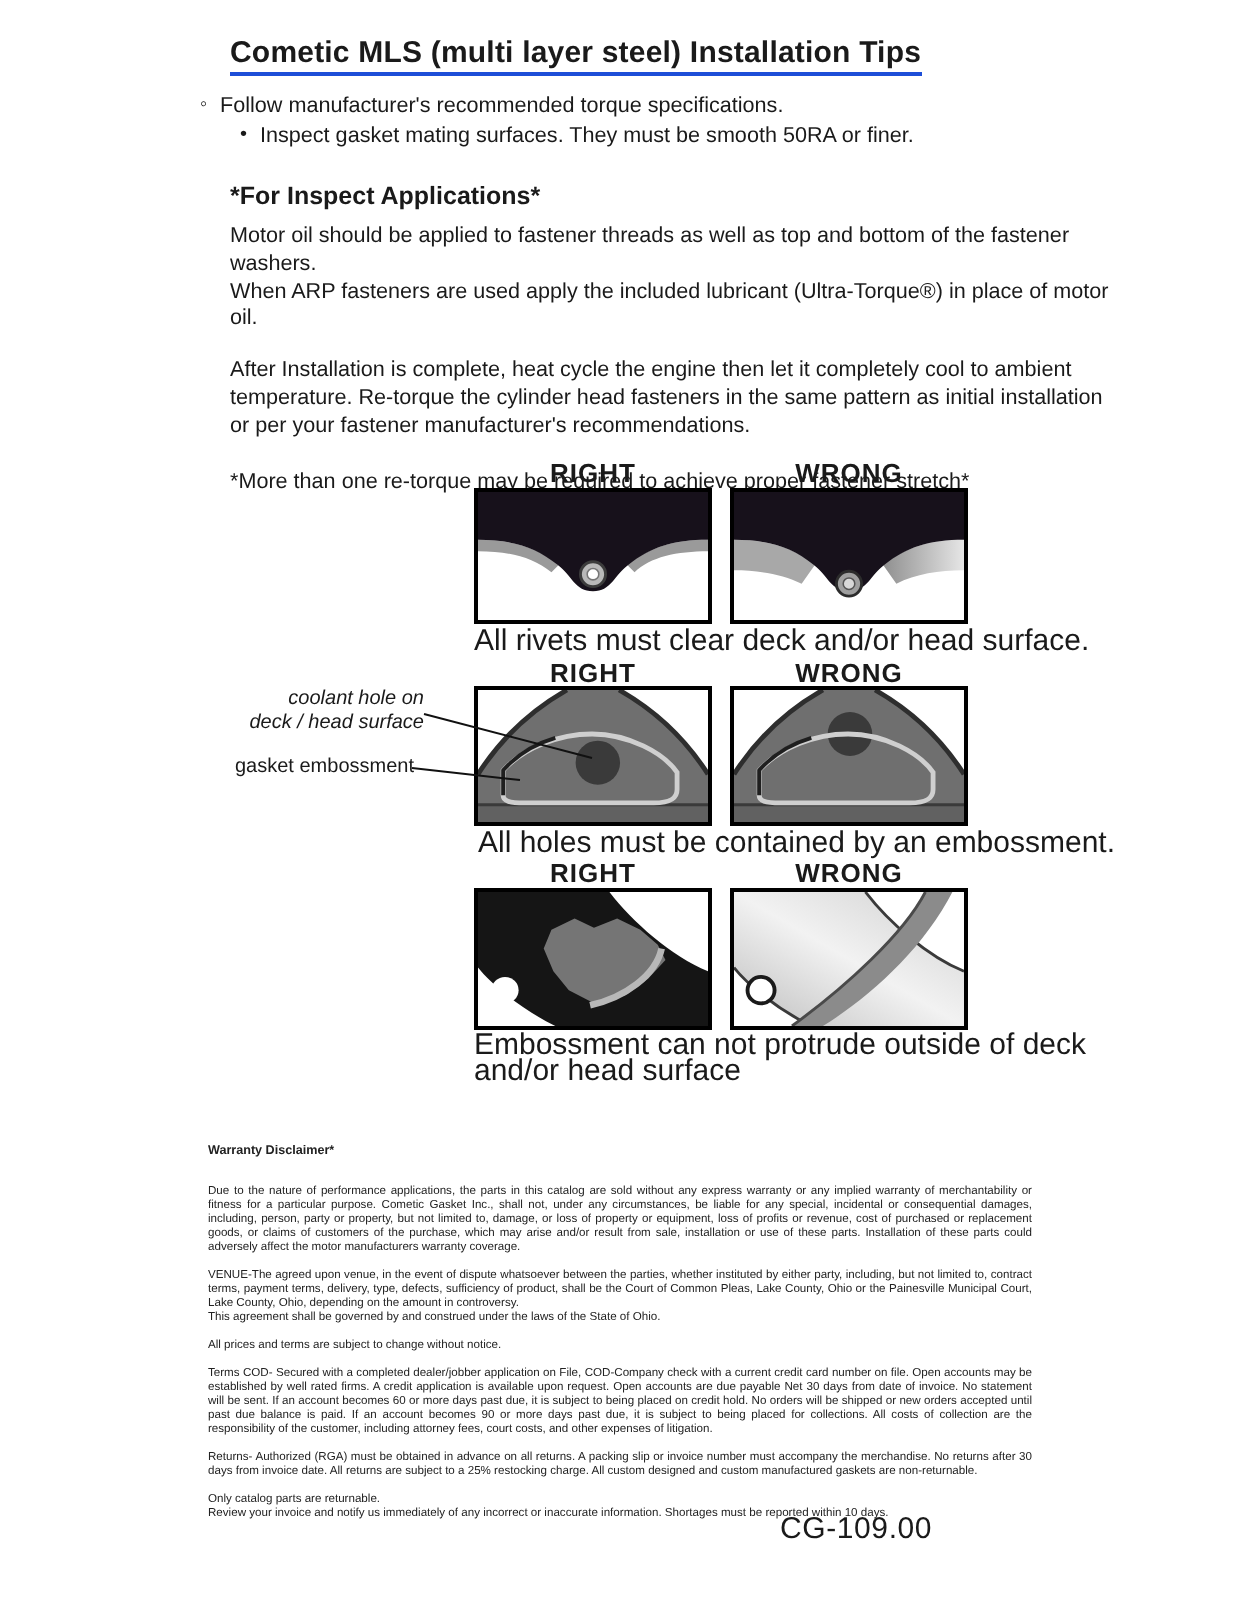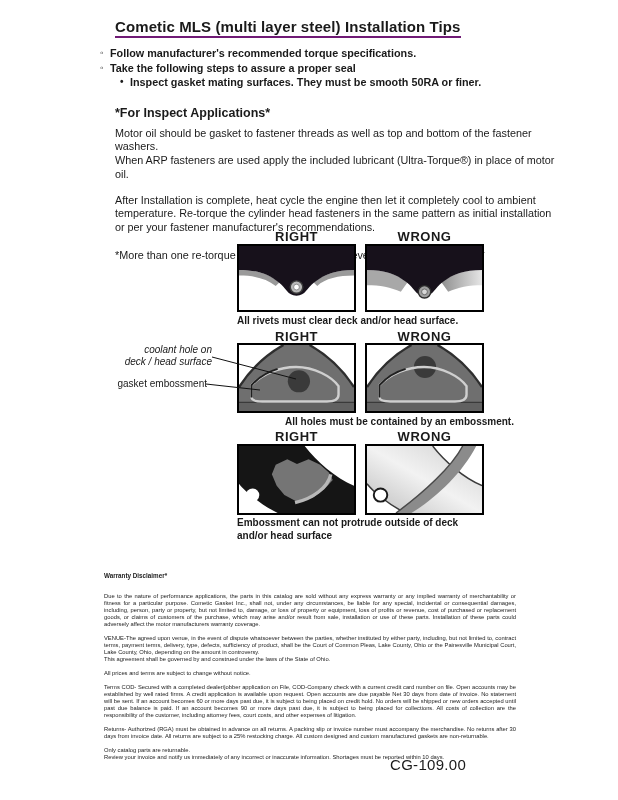--- a/index.html
+++ b/index.html
@@ -2,39 +2,39 @@
 <html><head>
 <meta charset="utf-8">
 <style>
   html,body{margin:0;padding:0;background:#fff;}
   .page{position:relative;width:618px;height:800px;background:#ffffff;
         font-family:"Liberation Sans",sans-serif;color:#1a1a1a;overflow:hidden;}
 
   
   .top{position:absolute;left:100px;top:18px;width:460px;}
   .title{display:inline-block;margin-left:15px;font-size:15px;font-weight:700;
-         border-bottom:2px solid #701a75;padding-bottom:1px;letter-spacing:.1px;}
+         border-bottom:2px solid #1d4ed8;padding-bottom:1px;letter-spacing:.1px;}
   .b-list{margin:8px 0 0 0;padding:0;list-style:none;font-size:10.8px;line-height:14.5px;}
-  .b-list li{position:relative;font-weight:bold;}
+  .b-list li{position:relative;}
   li.b1{padding-left:10px;}
   li.b1::before{content:"\25E6";position:absolute;left:0;top:0;font-size:10px;}
   li.b2{padding-left:30px;}
   li.b2::before{content:"\2022";position:absolute;left:20px;top:0;font-size:10px;}
 
   .diesel-h{font-weight:700;font-size:12.5px;margin:16px 0 7px 15px;}
   .para{font-size:10.8px;line-height:13.8px;margin:0 0 12px 15px;white-space:pre-line;}
   .note{font-size:10.8px;margin:14px 0 0 15px;}
 
   
   .dg-label{position:absolute;width:119px;text-align:center;font-size:13px;font-weight:700;
             letter-spacing:.5px;}
   .panel{position:absolute;width:119px;height:68px;border:2px solid #000;box-sizing:border-box;
          background:#fff;}
   .panel svg{display:block;width:100%;height:100%;}
-  .cap{position:absolute;font-size:10px;font-weight:700;line-height:12.5px;white-space:pre-line;}
+  .cap{position:absolute;font-size:15px;font-weight:400;line-height:12.5px;white-space:pre-line;}
   .lab{position:absolute;font-size:10px;line-height:11.5px;text-align:right;white-space:pre-line;}
   .leader{position:absolute;left:205px;top:348px;width:100px;height:45px;pointer-events:none;}
 
   
   .warranty{position:absolute;left:104px;top:572px;width:412px;font-size:5.8px;
             line-height:7px;text-align:justify;color:#222;}
   .w-h{font-weight:700;font-size:6.3px;margin:0 0 7px 0;text-align:left;}
   .w-p{margin:0 0 7px 0;}
   .w-p.tight{margin:0;}
   .w-gap{height:7px;}
@@ -43,26 +43,25 @@
 </style>
 </head>
 <body>
 
 <div class="page">
 
   <div class="top">
     <div class="title">Cometic MLS (multi layer steel) Installation Tips</div>
     <ul class="b-list">
       <li class="b1">Follow manufacturer's recommended torque specifications.</li>
-      <li class="b1">Take the following steps to assure a proper seal</li>
       <li class="b2">Inspect gasket mating surfaces.  They must be smooth 50RA or finer.</li>
     </ul>
 
     <div class="diesel-h">*For Inspect Applications*</div>
-    <div class="para">Motor oil should be gasket to fastener threads as well as top and bottom of the fastener washers.
+    <div class="para">Motor oil should be applied to fastener threads as well as top and bottom of the fastener washers.
 When ARP fasteners are used apply the included lubricant (Ultra-Torque®) in place of motor oil.</div>
     <div class="para">After Installation is complete, heat cycle the engine then let it completely cool to ambient
 temperature. Re-torque the cylinder head fasteners in the same pattern as initial installation
 or per your fastener manufacturer's recommendations.</div>
     <div class="note">*More than one re-torque may be required to achieve proper fastener stretch*</div>
   </div>
 
   <div class="dg-label" style="left:237px;top:229px;">RIGHT</div>
   <div class="dg-label" style="left:365px;top:229px;">WRONG</div>
 
@@ -131,21 +130,21 @@
       <path d="M13,55 L13,42 C24,30 42,23 59,23 C78,23 96,33 103,43 L103,52 C103,57 99,59 91,59 L24,59 C16,59 13,58 13,55 Z" fill="none" stroke="#cfcfcf" stroke-width="2.5"></path>
       <path d="M13,55 L13,42 C20,34 30,28 40,25" stroke="#1f1f1f" stroke-width="2" fill="none"></path>
     </svg>
   </div>
 
   <svg class="leader" viewBox="0 0 100 45">
     <line x1="7" y1="9" x2="91" y2="31" stroke="#111" stroke-width="1"></line>
     <line x1="1" y1="36" x2="55" y2="42" stroke="#111" stroke-width="1"></line>
   </svg>
 
-  <div class="cap" style="left:239px;top:416px;margin-left:46px;">All holes must be contained by an embossment.</div>
+  <div class="cap" style="left:239px;top:416px;">All holes must be contained by an embossment.</div>
 
   <div class="dg-label" style="left:237px;top:429px;">RIGHT</div>
   <div class="dg-label" style="left:365px;top:429px;">WRONG</div>
 
   <div class="panel" style="left:237px;top:444px;height:71px;">
     <svg viewBox="0 0 119 71" preserveAspectRatio="none">
       <rect x="0" y="0" width="119" height="71" fill="#ffffff"></rect>
       <path d="M0,0 L68,0 C80,16 100,34 119,42 L119,71 L40,71 C22,62 6,48 0,40 Z" fill="#151515"></path>
       <path d="M38,20 L50,14 L60,19 L72,14 L84,20 L93,28 L97,36 L88,46 L76,55 L60,59 L47,52 L39,42 L34,30 Z" fill="#757575"></path>
       <path d="M95,30 C92,44 76,56 58,60" stroke="#b8b8b8" stroke-width="3.5" fill="none"></path>

